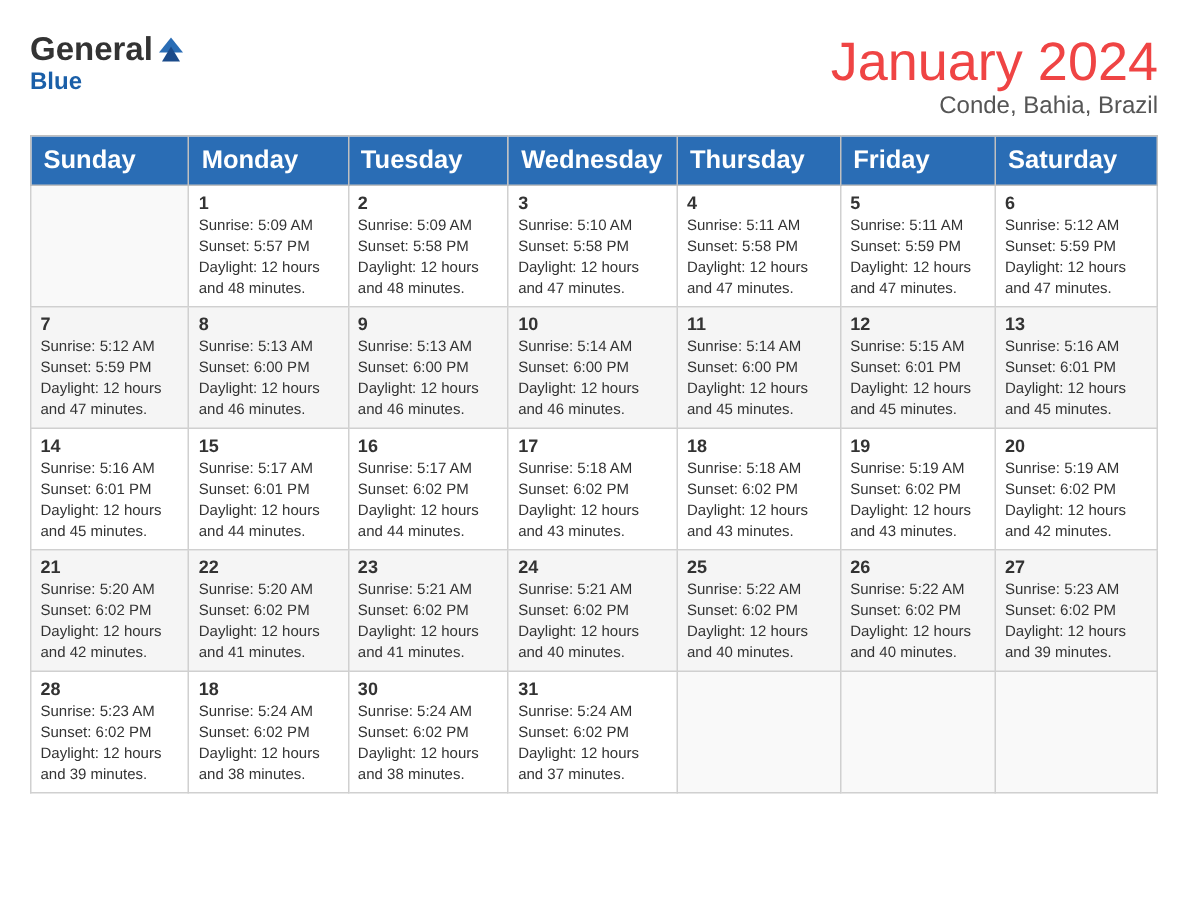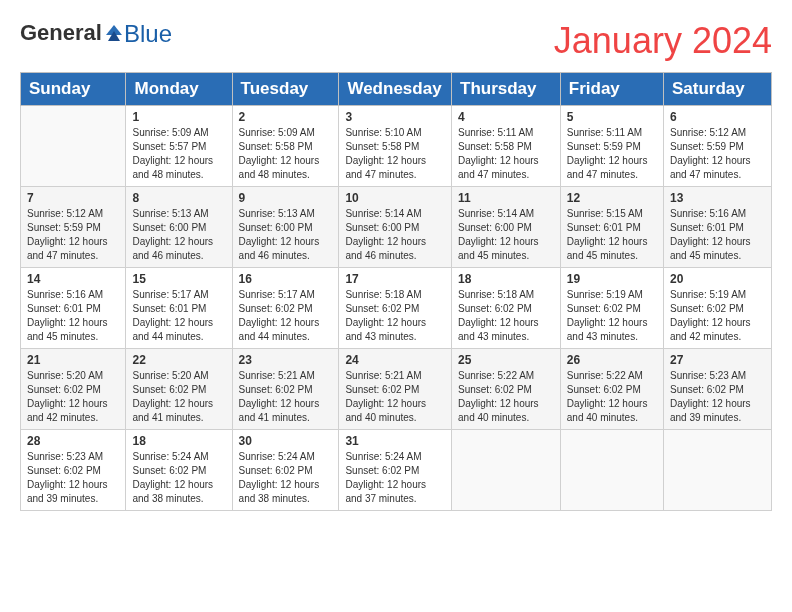--- a/index.html
+++ b/index.html
@@ -11,35 +11,35 @@
       padding: 20px;
     }
     .header {
       display: flex;
       justify-content: space-between;
       align-items: flex-start;
       margin-bottom: 10px;
     }
     .logo {
       display: flex;
-      flex-direction: row;
+      flex-direction: column;
       align-items: flex-start;
     }
     .logo-text {
       display: flex;
       align-items: center;
     }
     .logo-general {
       font-size: 22px;
       font-weight: bold;
       color: #333;
     }
     .logo-blue {
-      font-size: 24px;
-      font-weight: normal;
+      font-size: 16px;
+      font-weight: bold;
       color: #1a5fa8;
     }
     .logo-icon {
       width: 20px;
       height: 20px;
       margin-left: 2px;
     }
     .title-block {
       text-align: right;
     }
@@ -106,20 +106,21 @@
       <span class="logo-general">General</span>
       <svg class="logo-icon" viewBox="0 0 20 20">
         <polygon points="10,2 18,12 2,12" fill="#2a6db5"></polygon>
         <polygon points="10,8 16,18 4,18" fill="#1a4a8a"></polygon>
       </svg>
     </div>
     <span class="logo-blue">Blue</span>
   </div>
   <div class="title-block">
     <div class="month-title">January 2024</div>
+    <div class="location">Conde, Bahia, Brazil</div>
   </div>
 </div>
 
 <table>
   <thead>
     <tr>
     <th>Sunday</th>
         <th>Monday</th>
         <th>Tuesday</th>
         <th>Wednesday</th>

